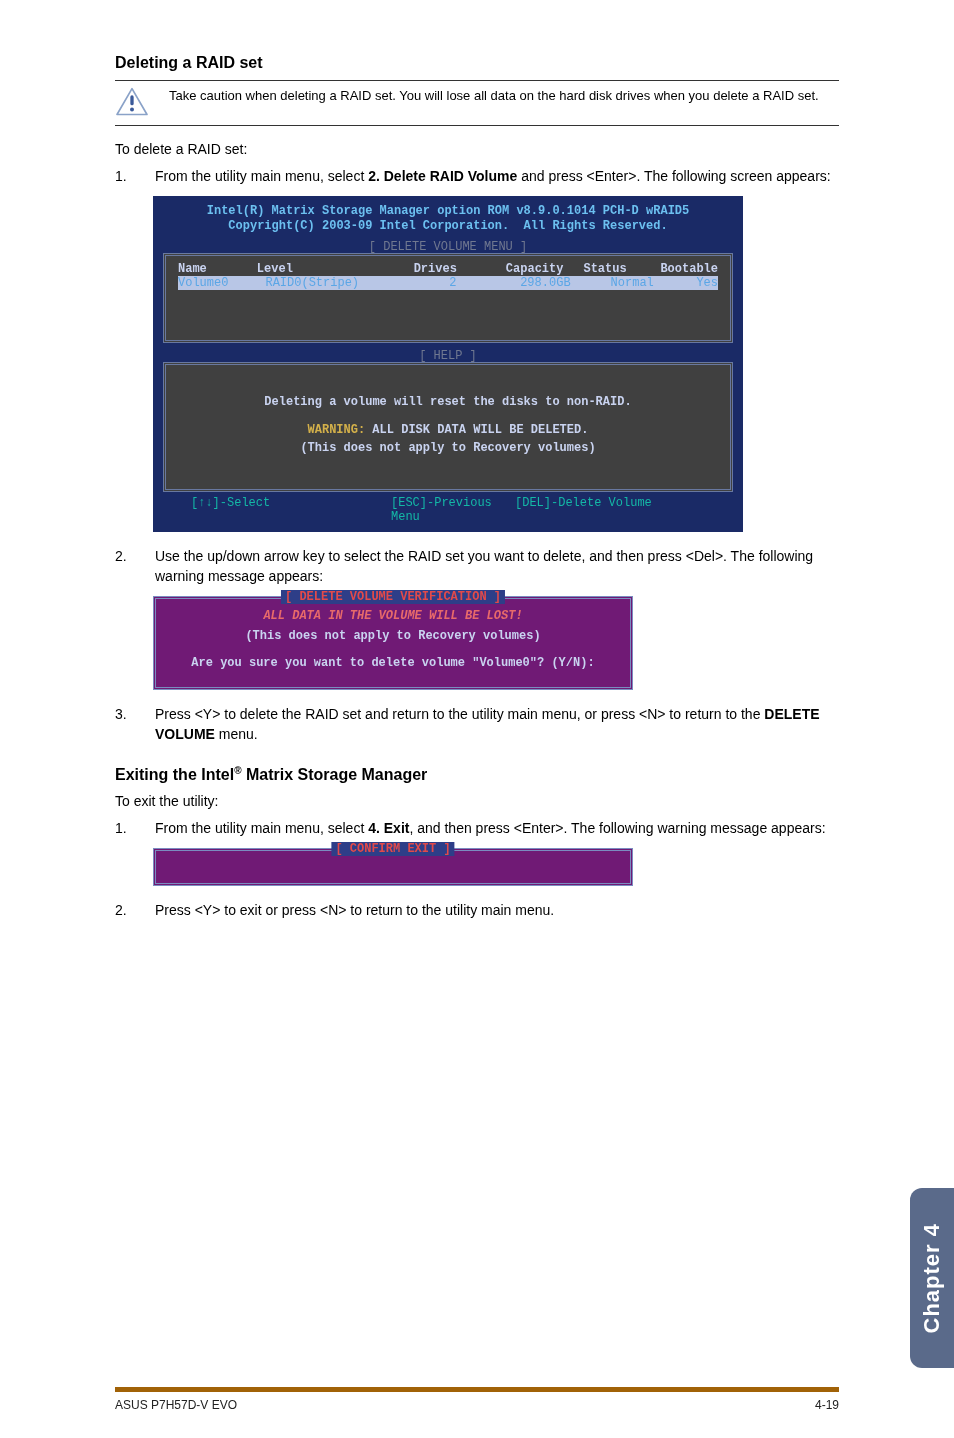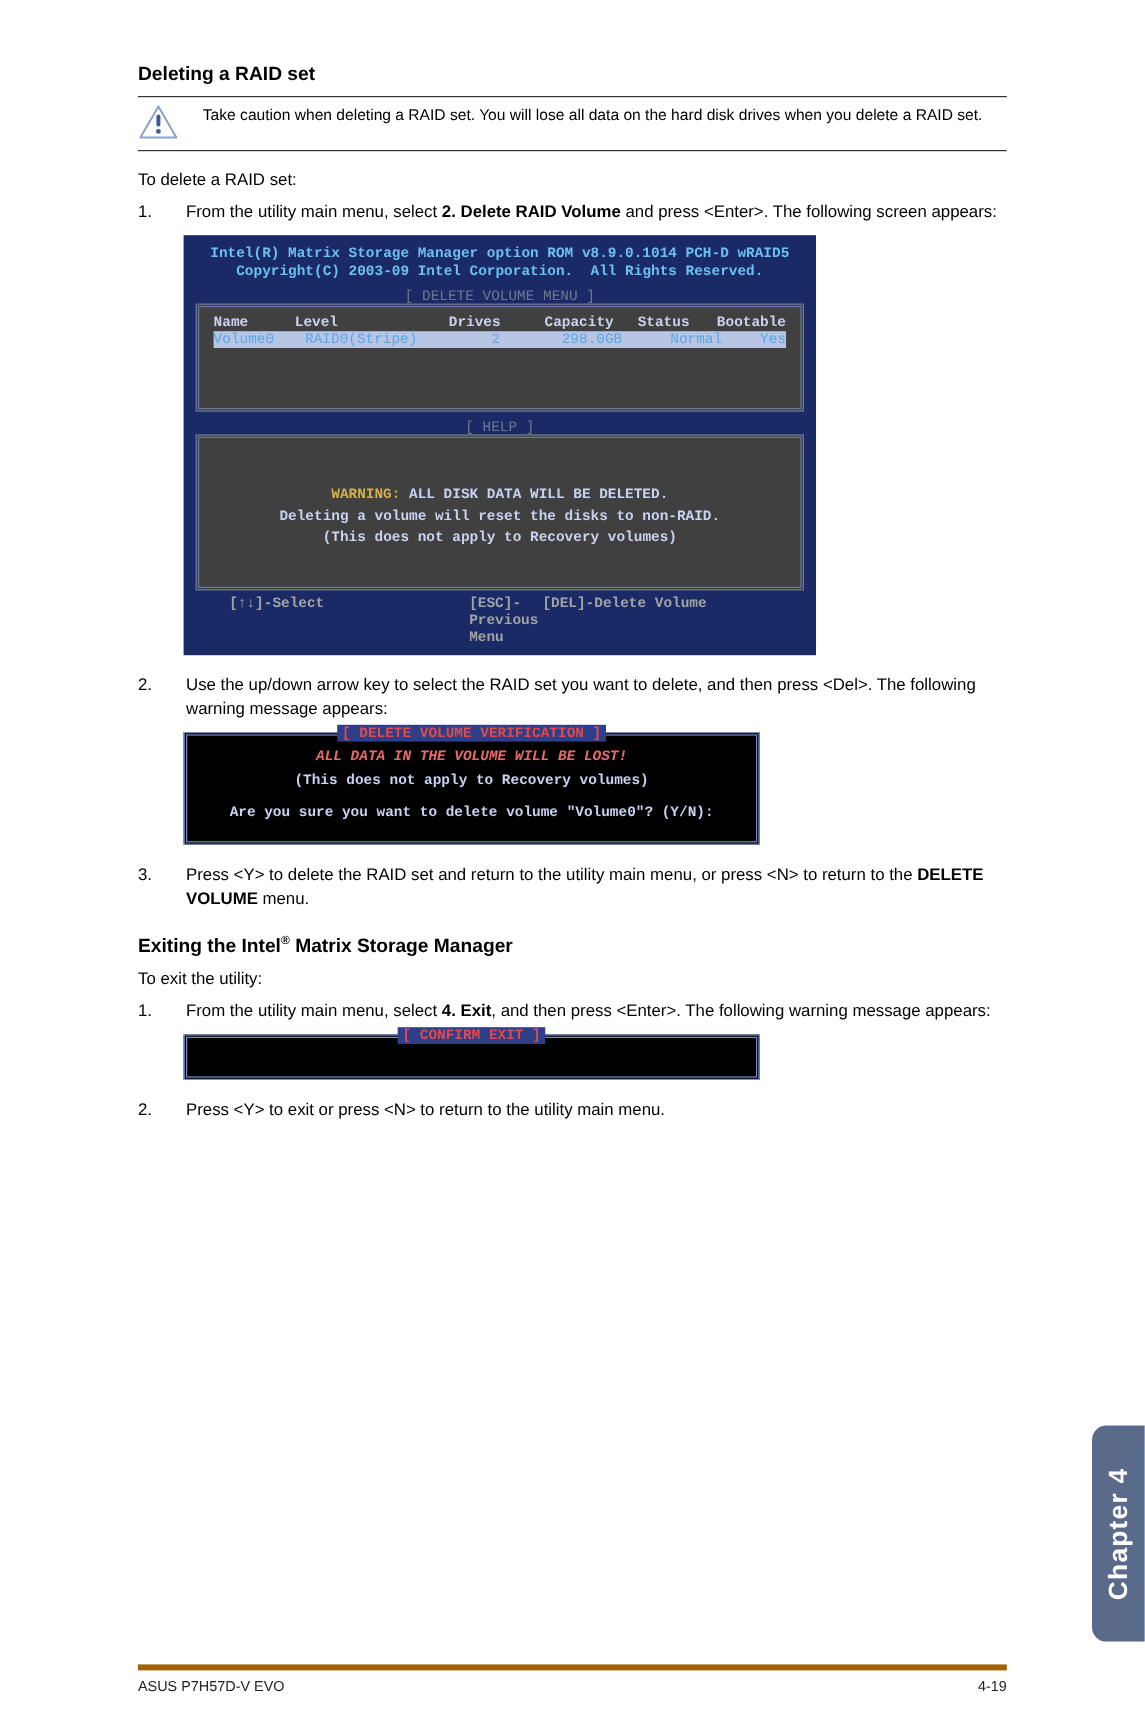--- a/index.html
+++ b/index.html
@@ -33,21 +33,21 @@
   ol { list-style: none; }
   ol li { display: flex; gap: 26px; font-size: 14px; line-height: 1.45; margin-bottom: 8px; }
   ol li .num { flex-shrink: 0; width: 14px; }
   ol li .txt { flex: 1; }
 
   
   .bios {
     font-family: "Courier New", monospace;
     font-size: 12px;
     color: #8aa8e8;
-    width: 527px;
+    width: 590px;
     margin: 10px 0 14px 38px;
   }
   .bios .outer {
     background: #1a2a66;
     padding: 8px 10px 6px 10px;
   }
   .bios .title1, .bios .title2 {
     text-align: center;
     color: #6cc0f0;
     font-weight: bold;
@@ -73,36 +73,36 @@
   .tblrow span:nth-child(1){ width: 82px; }
   .tblrow span:nth-child(2){ width: 148px; }
   .tblrow span:nth-child(3){ width: 80px; text-align: right; padding-right: 20px;}
   .tblrow span:nth-child(4){ width: 110px; text-align: right; padding-right: 20px;}
   .tblrow span:nth-child(5){ width: 80px; }
   .tblrow span:nth-child(6){ flex:1; }
   .htext { text-align: center; color: #c9d3f0; font-weight: bold; line-height: 1.5; }
   .hwarn { color: #d3b04a; }
   .bios .keys {
     display: flex;
-    color: #a3a3a3;
-    font-weight: bold;
+    color: #14b8a6;
+    font-weight: normal;
     padding: 4px 28px 2px 28px;
   }
   .bios .keys span:nth-child(1){ flex: 0 0 200px; }
   .bios .keys span:nth-child(2){ flex: 1; }
   .bios .keys span:nth-child(3){ flex: 0 0 190px; text-align:left; }
 
   
   .dlg {
     font-family: "Courier New", monospace;
     font-size: 12px;
     width: 480px;
     margin: 10px 0 14px 38px;
     border: 3px double #7a8cc0;
-    background: #000000;
+    background: #701a75;
     padding: 8px 20px 14px 20px;
     position: relative;
   }
   .dlg .dlgtitle {
     position: absolute;
     top: -9px; left: 50%; transform: translateX(-50%);
     background: #2e3e88;
     padding: 0 4px;
     color: #d63c3c;
     font-weight: bold;
@@ -193,24 +193,24 @@
           <span>Volume0</span>
           <span>RAID0(Stripe)</span>
           <span>2</span>
           <span>298.0GB</span>
           <span>Normal</span>
           <span>Yes</span>
         </div>
       </div>
       <div class="framehdr">[ HELP ]</div>
       <div class="panel panel-help">
+        <div class="htext">Deleting a volume will reset the disks to non-RAID.</div>
         <div class="htext" style="margin-top:10px;">
           <span class="hwarn">WARNING:</span><span> ALL DISK DATA WILL BE DELETED.</span>
         </div>
-        <div class="htext">Deleting a volume will reset the disks to non-RAID.</div>
         <div class="htext">(This does not apply to Recovery volumes)</div>
       </div>
       <div class="keys">
         <span>[↑↓]-Select</span>
         <span>[ESC]-Previous Menu</span>
         <span>[DEL]-Delete Volume</span>
       </div>
     </div>
   </div>
 

